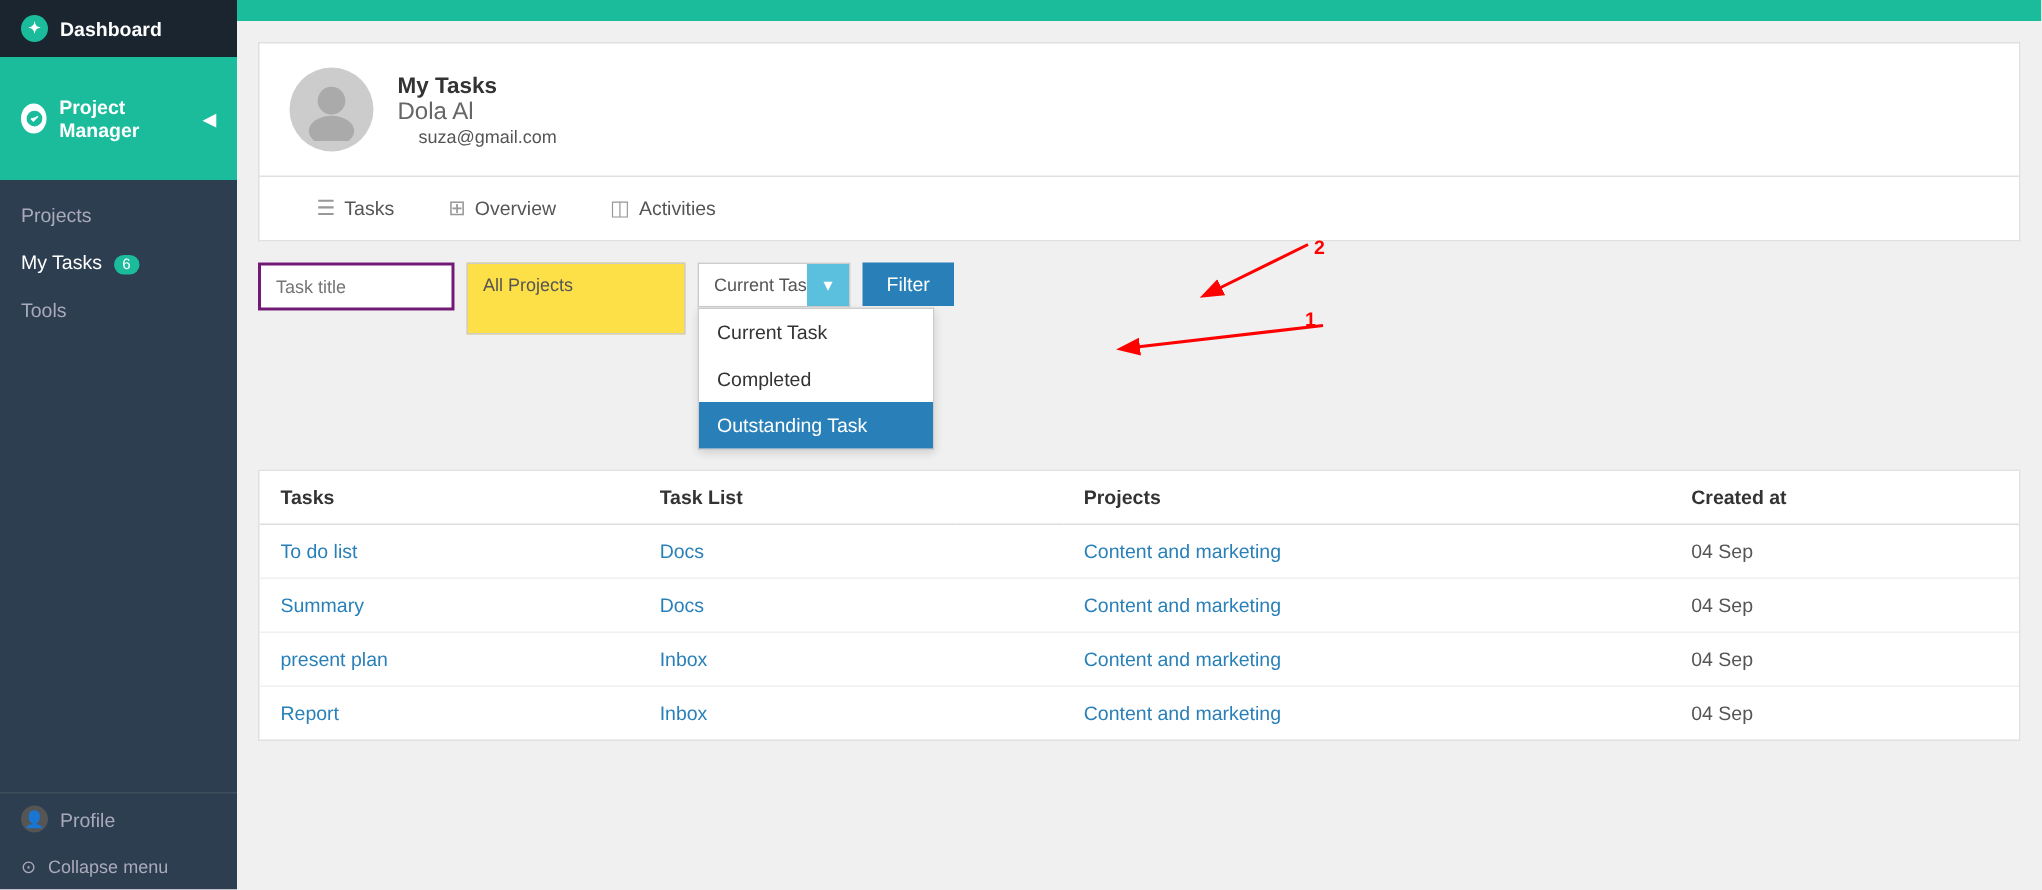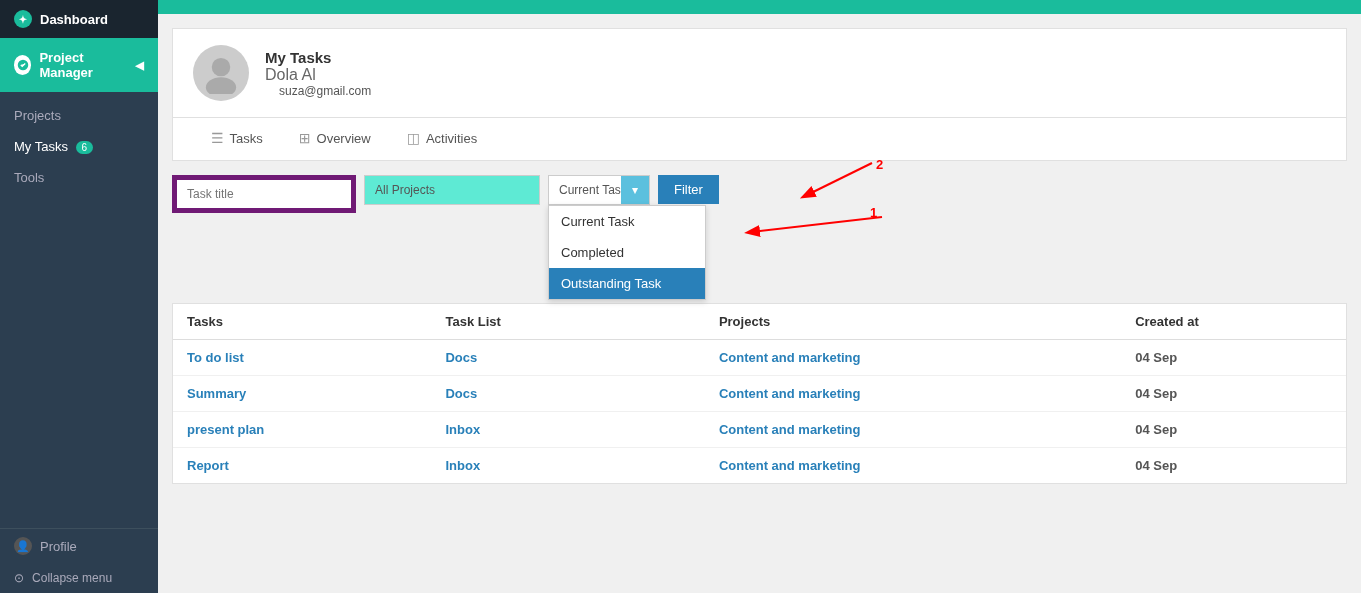--- a/index.html
+++ b/index.html
@@ -27,21 +27,21 @@
     }
     .sidebar-dashboard .dash-icon {
       width: 18px; height: 18px;
       background: #1abc9c;
       border-radius: 50%;
       display: inline-flex; align-items: center; justify-content: center;
       color: #fff; font-size: 10px;
     }
     .sidebar-project-manager {
       background: #1abc9c;
-      padding: 12px 14px;
+      padding: 26px 14px;
       display: flex;
       align-items: center;
       gap: 8px;
       color: #fff;
       font-size: 13px;
       font-weight: bold;
     }
     .sidebar-project-manager .pm-icon {
       width: 20px; height: 20px;
       background: #fff;
@@ -159,38 +159,38 @@
       cursor: pointer;
       display: flex;
       align-items: center;
       gap: 6px;
       font-size: 13px;
       border-bottom: 2px solid transparent;
     }
     .tab-icon { font-size: 14px; color: #999; }
     .filter-input {
       padding: 7px 10px;
-      border: 5px solid #701a75;
+      border: 2px solid #701a75;
       background: #fff;
       font-size: 12px;
-      width: 184px;
+      width: 131px;
       color: #555;
       outline: none;
     }
     .filter-select-wrap {
       position: relative;
     }
     .filter-select {
-      padding: 7px 30px 7px 10px;
+      padding: 7px 30px 25px 10px;
       border: 1px solid #ccc;
-      background: #5eead4;
+      background: #fde047;
       font-size: 12px;
       color: #555;
       outline: none;
-      width: 176px;
+      width: 146px;
       appearance: none;
       cursor: pointer;
     }
     .select-arrow {
       position: absolute;
       right: 0; top: 0;
       background: #5bc0de;
       width: 28px; height: 100%;
       display: flex; align-items: center; justify-content: center;
       color: #fff; font-size: 12px;
@@ -242,21 +242,20 @@
     }
     thead th {
       padding: 10px 14px;
       text-align: left;
       font-size: 13px;
       color: #333;
       font-weight: 600;
     }
     tbody tr {
       border-bottom: 1px solid #f0f0f0;
-      font-weight: bold;
     }
     tbody tr:last-child { border-bottom: none; }
     tbody td {
       padding: 10px 14px;
       font-size: 13px;
       color: #555;
     }
     tbody td a, .task-link { color: #2980b9; text-decoration: none; }
     .project-link { color: #2980b9; text-decoration: none; }
   </style>

